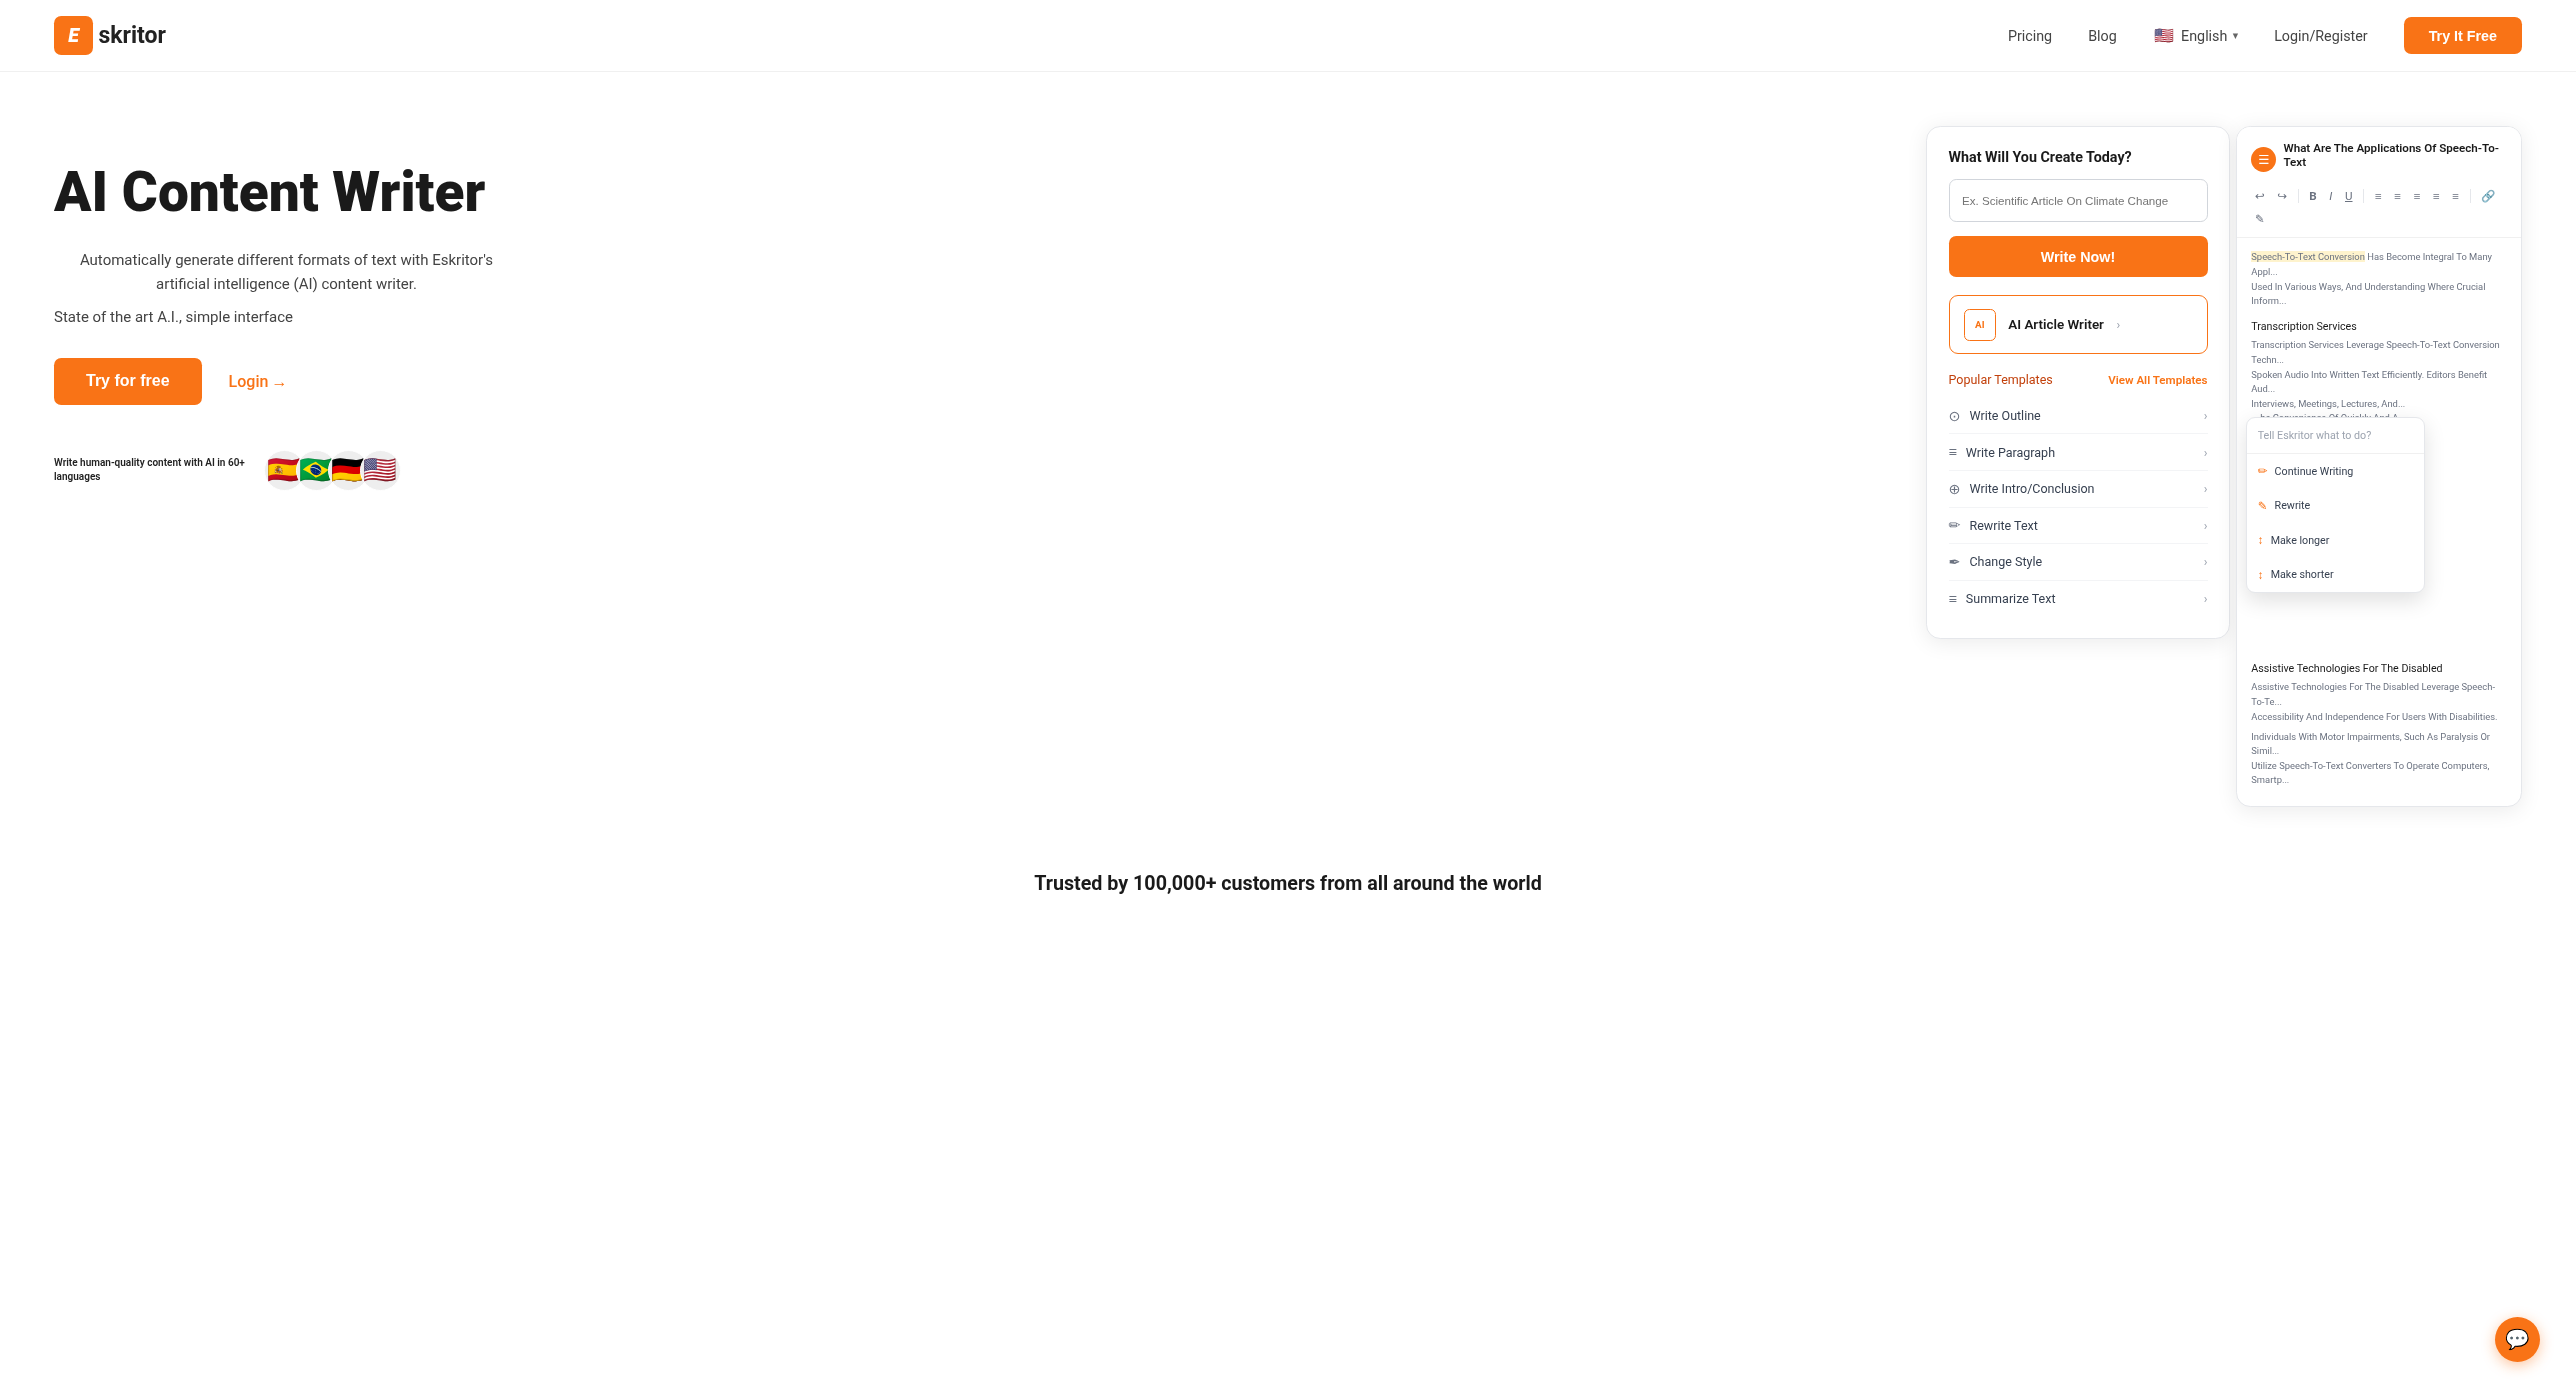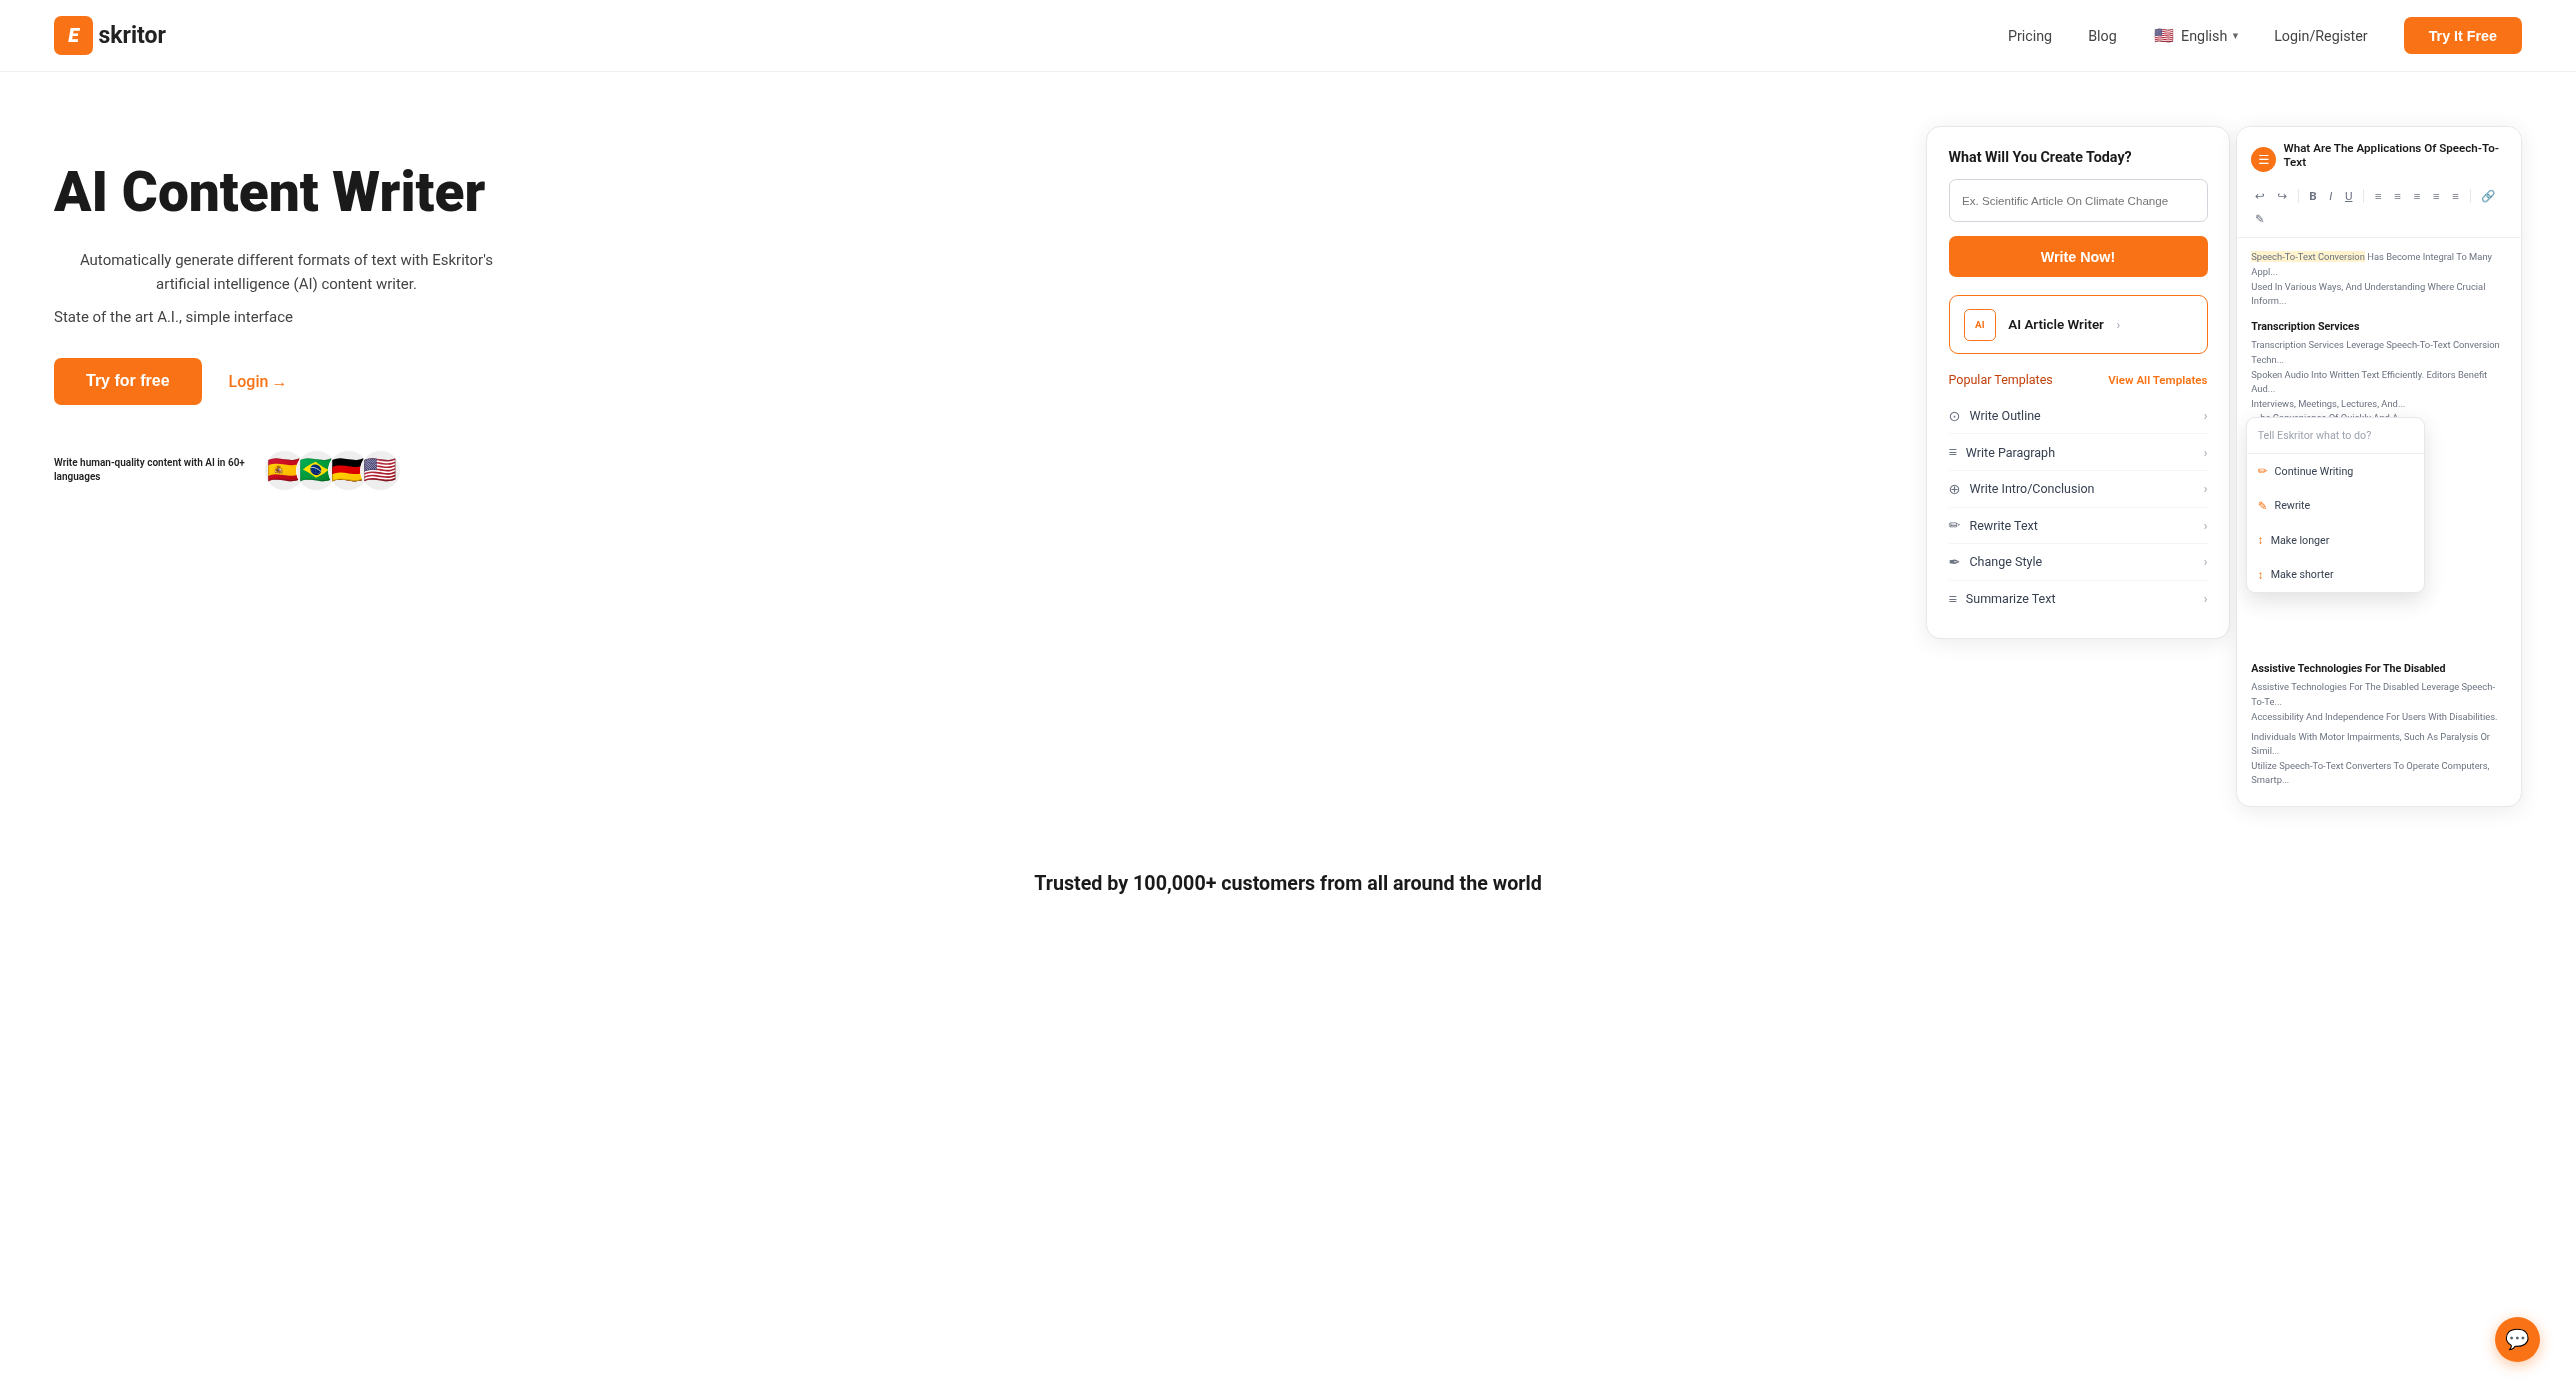--- a/index.html
+++ b/index.html
@@ -337,21 +337,21 @@
       font-size: 9.8px;
       color: #374151;
       line-height: 1.6;
       position: relative;
     }
     .highlighted-text {
       background: #fef3cd;
     }
     .card2-section-title {
       font-size: 10.7px;
-      font-weight: 700;
+      font-weight: 400;
       color: #1a1a1a;
       margin: 9px 0 3.6px 0;
     }
     .card2-para {
       font-size: 9.4px;
       color: #6b7280;
       line-height: 1.55;
       margin-bottom: 5.4px;
     }
 

